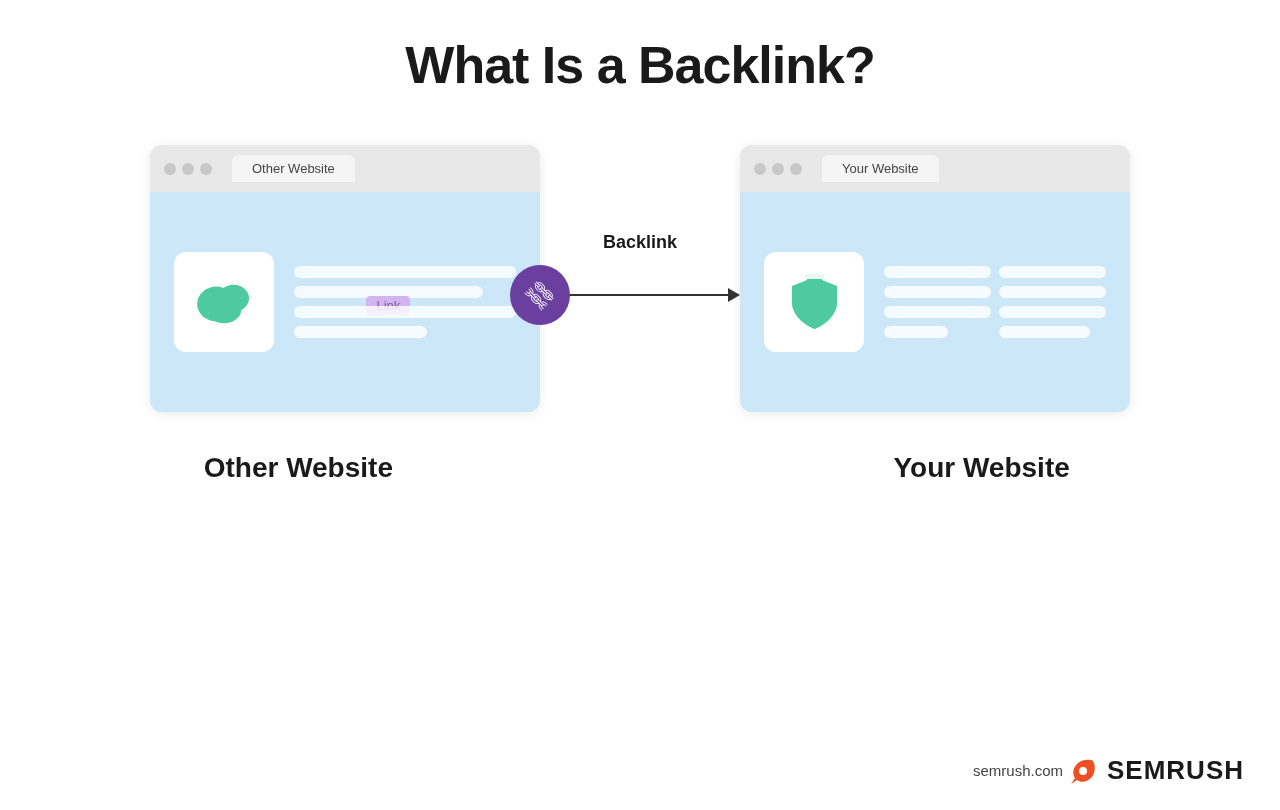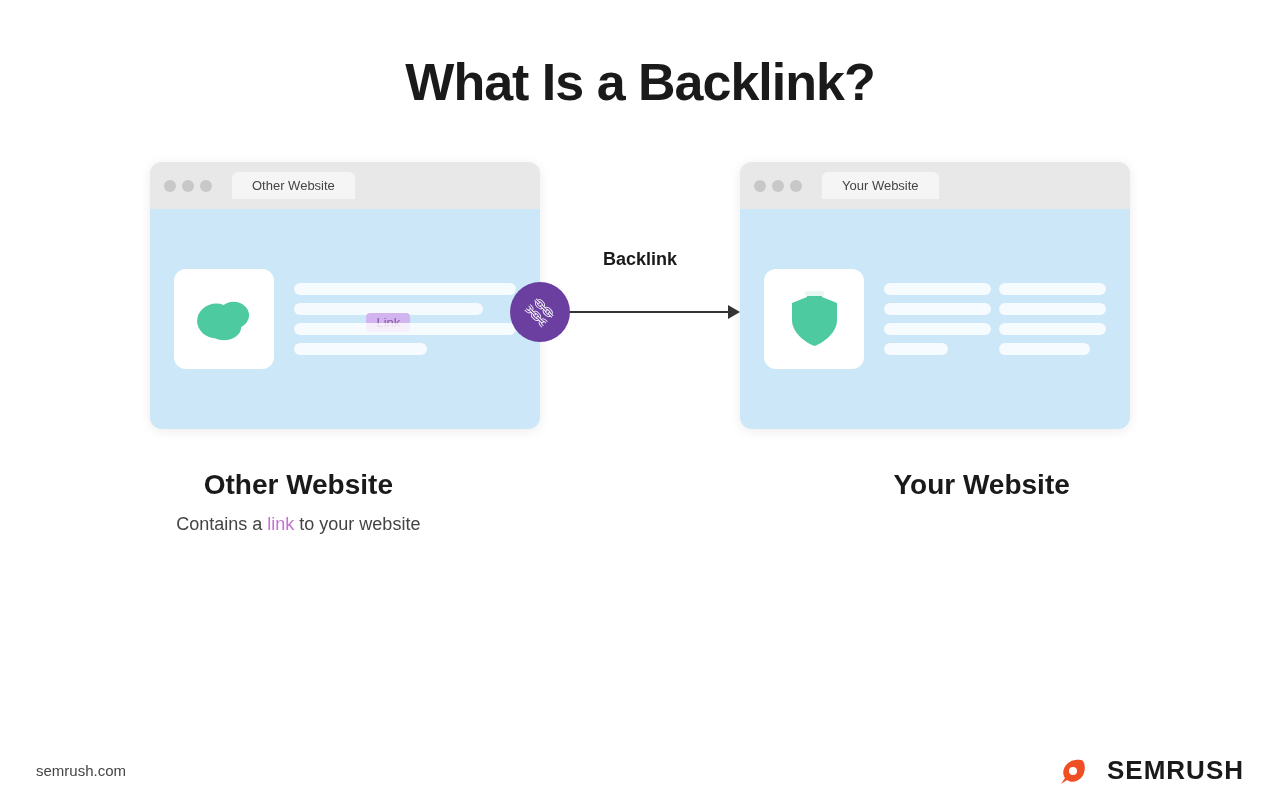--- a/index.html
+++ b/index.html
@@ -13,21 +13,21 @@
       flex-direction: column;
       align-items: center;
       overflow: hidden;
       position: relative;
     }
 
     .page-title {
       font-size: 52px;
       font-weight: 900;
       color: #1a1a1a;
-      margin-top: 52px;
+      margin-top: 35px;
       margin-bottom: 50px;
       letter-spacing: -1px;
     }
 
     .diagram-area {
       display: flex;
       align-items: center;
       justify-content: center;
       gap: 0px;
       width: 100%;
@@ -246,34 +246,34 @@
       font-weight: 400;
     }
 
     
     .footer {
       position: absolute;
       bottom: 22px;
       left: 0;
       right: 0;
       display: flex;
-      justify-content: space-between;
+      justify-content: flex-end;
       align-items: center;
       padding: 0 36px;
     }
 
     .footer-url {
       font-size: 15px;
       color: #444;
     }
 
     .semrush-logo {
       display: flex;
       align-items: center;
-      gap: 18px;
+      gap: 8px;
     }
 
     .semrush-icon {
       width: 36px;
       height: 36px;
     }
 
     .semrush-text {
       font-size: 26px;
       font-weight: 900;
@@ -394,23 +394,20 @@
         </div>
       </div>
     </div>
   </div>
 
 </div>
 
 <div class="labels-area">
   <div class="label-block">
     <div class="label-title">Other Website</div>
-    <div class="label-desc">
-      <span>Contains a </span><span class="link-text">link</span><span> to your website</span>
-    </div>
   </div>
   <div style="width:200px;"></div>
   <div class="label-block">
     <div class="label-title">Your Website</div>
   </div>
 </div>
 
 <div class="footer">
   <span class="footer-url">semrush.com</span>
   <div class="semrush-logo">

